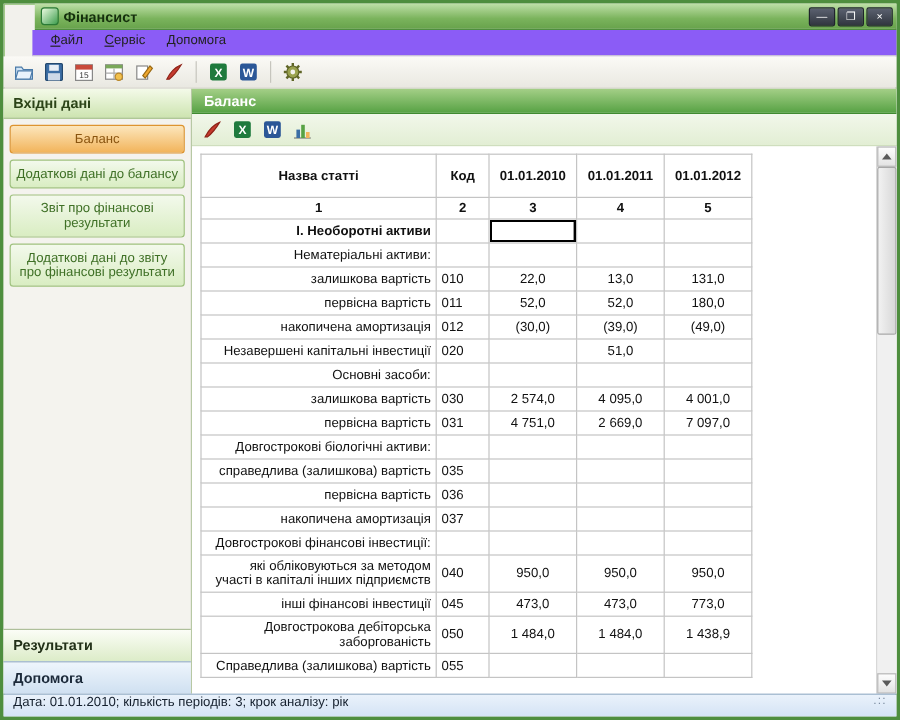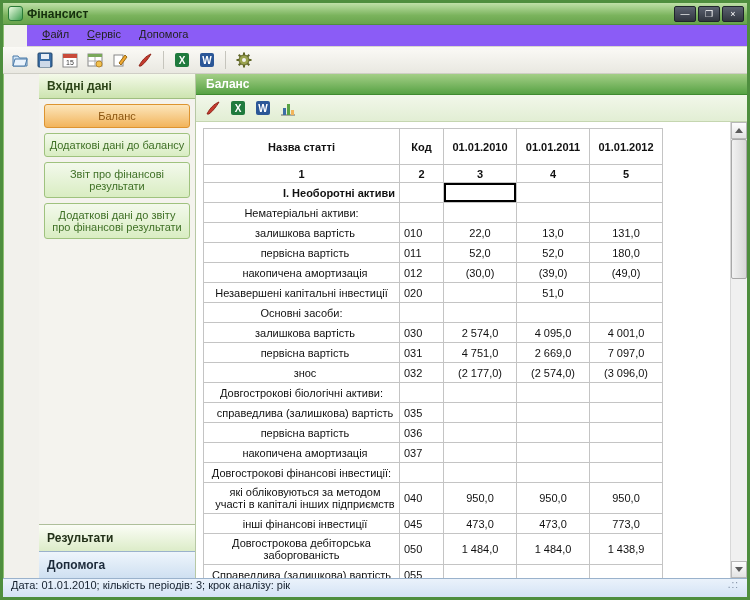--- a/index.html
+++ b/index.html
@@ -10,20 +10,21 @@
     background:#f2f1ec;
     display:flex; flex-direction:column;
     box-shadow: inset 0 0 0 1px #8cc070;
   }
   
   .titlebar {
     height:22px; flex:0 0 22px;
     background:linear-gradient(to bottom,#bfe0a8,#7ab35c 60%,#68a34c);
     display:flex; align-items:center; padding:0 3px;
     border-bottom:1px solid #4e8e3e;
+    margin-left:26px;
   }
   .app-icon {
     width:15px;height:15px;margin:0 4px 0 2px;border-radius:3px;
     background:linear-gradient(135deg,#eafbe0,#3f9e4f);
     border:1px solid #2a7a36; flex:0 0 15px;
   }
   .title-text { font-size:12px; font-weight:bold; color:#15300d; flex:1; }
   .win-btns { display:flex; gap:2px; }
   .win-btn {
     width:22px;height:16px; font-size:9px; line-height:14px; text-align:center;
@@ -44,21 +45,21 @@
     background:linear-gradient(to bottom,#fbfaf6,#e9e8e1);
     border-bottom:1px solid #cfceC6;
     display:flex; align-items:center; padding-left:6px; gap:3px;
   }
   .tb-icon {
     width:22px;height:22px;display:flex;align-items:center;justify-content:center;
     border:1px solid transparent; border-radius:2px;
   }
   .tb-sep { width:1px;height:18px;background:#c6c5bd;margin:0 4px; }
   
-  .content { flex:1; display:flex; min-height:0;padding-left:36px; }
+  .content { flex:1; display:flex; min-height:0; }
   
   .sidebar {
     width:157px; flex:0 0 157px; background:#f4f3ee;
     border-right:1px solid #b7c8a4; display:flex; flex-direction:column;
   }
   .side-header {
     background:linear-gradient(to bottom,#f4fae9,#cde4b0);
     border-bottom:1px solid #9fbe80;
     font-size:12px; font-weight:bold; color:#2c4418;
     padding:5px 8px;
@@ -101,21 +102,21 @@
   .table-zone { flex:1; display:flex; min-height:0; background:#fff; }
   .table-wrap { flex:1; overflow:hidden; padding:6px 0 0 7px; }
   table.grid { border-collapse:collapse; table-layout:fixed; font-size:11px; color:#111; }
   table.grid td, table.grid th { border:1px solid #c4c4c4; vertical-align:middle; background:#fff; }
   th.c-name,  td.c-name  { width:196px; }
   th.c-code,  td.c-code  { width:44px; text-align:left; }
   th.c-val,   td.c-val   { width:73px; text-align:center; }
   tr.head th { font-weight:bold; text-align:center; height:36px; padding:2px; }
   tr.numrow td { font-weight:bold; text-align:center; height:18px; padding:1px; }
   tbody.data td { padding:3px 4px; height:20px; }
-  td.c-name { text-align:center; }
+  td.c-name { text-align:right; }
   td.c-name.indent { padding-left:11px; }
   td.c-name.section { text-align:right; font-weight:bold; }
   td.selected { box-shadow:inset 0 0 0 2px #000; }
   
   .vscroll {
     flex:0 0 17px; background:#f0f0f0; border-left:1px solid #d8d8d8;
     display:flex; flex-direction:column;
   }
   .sb-btn {
     height:17px; flex:0 0 17px; background:linear-gradient(to bottom,#fdfdfd,#e3e3e3);
@@ -358,27 +359,20 @@
                   <td class="c-val">4 001,0</td>
                 </tr>
                 <tr>
                   <td class="c-name indent">первісна вартість</td>
                   <td class="c-code">031</td>
                   <td class="c-val">4 751,0</td>
                   <td class="c-val">2 669,0</td>
                   <td class="c-val">7 097,0</td>
                 </tr>
                 <tr>
-                  <td class="c-name indent">знос</td>
-                  <td class="c-code">032</td>
-                  <td class="c-val">(2 177,0)</td>
-                  <td class="c-val">(2 574,0)</td>
-                  <td class="c-val">(3 096,0)</td>
-                </tr>
-                <tr>
                   <td class="c-name">Довгострокові біологічні активи:</td>
                   <td class="c-code"></td>
                   <td class="c-val"></td>
                   <td class="c-val"></td>
                   <td class="c-val"></td>
                 </tr>
                 <tr>
                   <td class="c-name indent">справедлива (залишкова) вартість</td>
                   <td class="c-code">035</td>
                   <td class="c-val"></td>

